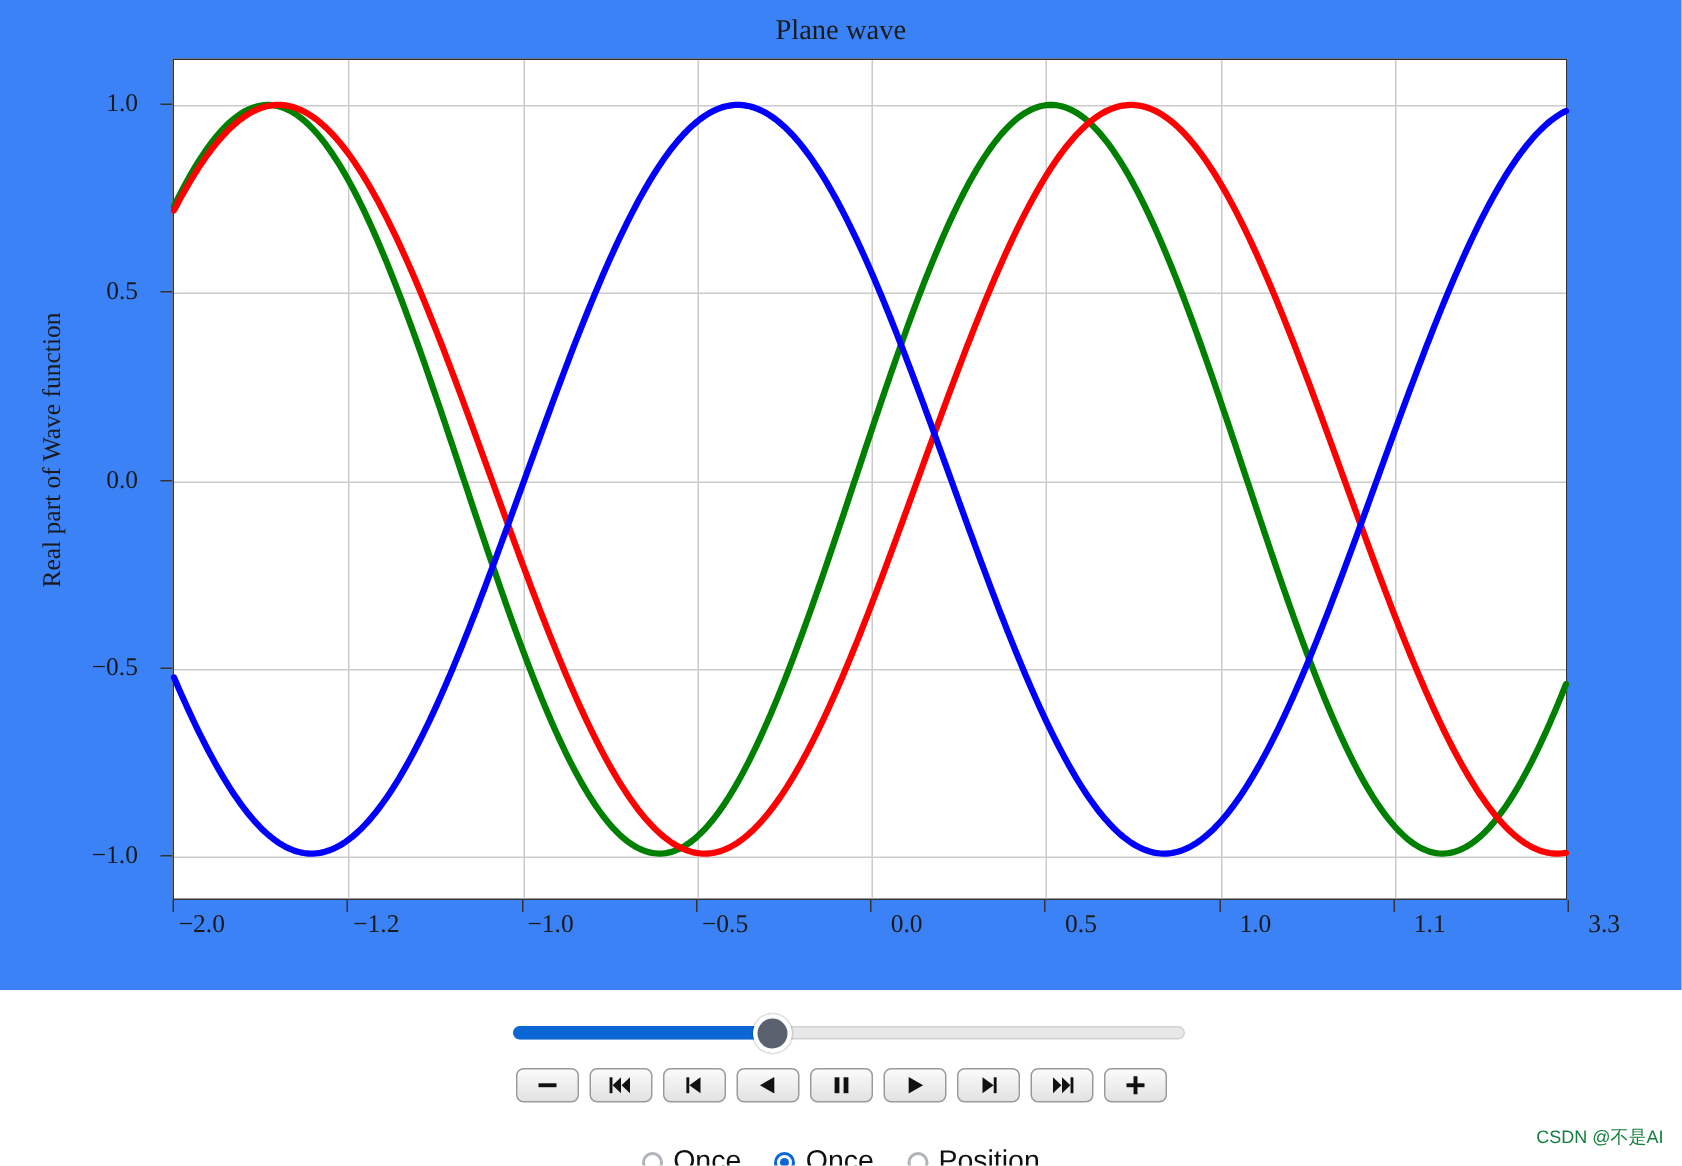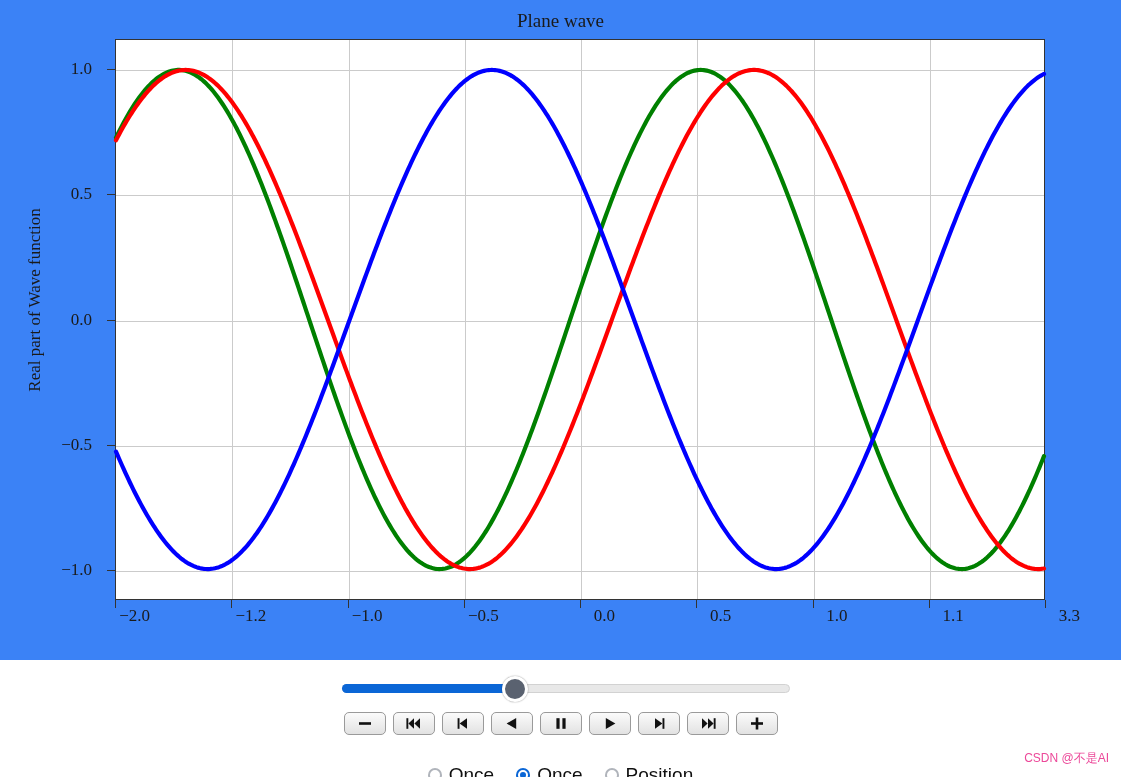--- a/index.html
+++ b/index.html
@@ -85,21 +85,21 @@
     display:flex;align-items:center;justify-content:center;
   }
   .radio-dot.on{border-color:#0b66d6;}
   .radio-dot.on::after{
     content:"";width:6px;height:6px;border-radius:50%;background:#0b66d6;
   }
   .radio-label{font-size:19px;color:#101010;font-family:"Liberation Sans", sans-serif;}
 
   .watermark{
     position:absolute;right:12px;top:750px;
-    font-size:12px;color:#ec4899;font-family:"Liberation Sans", sans-serif;
+    font-size:12px;color:#15803d;font-family:"Liberation Sans", sans-serif;
     white-space:nowrap;
   }
 </style>
 </head>
 <body>
 
 <div class="figure">
 
   <div class="plot-title">Plane wave</div>
 

